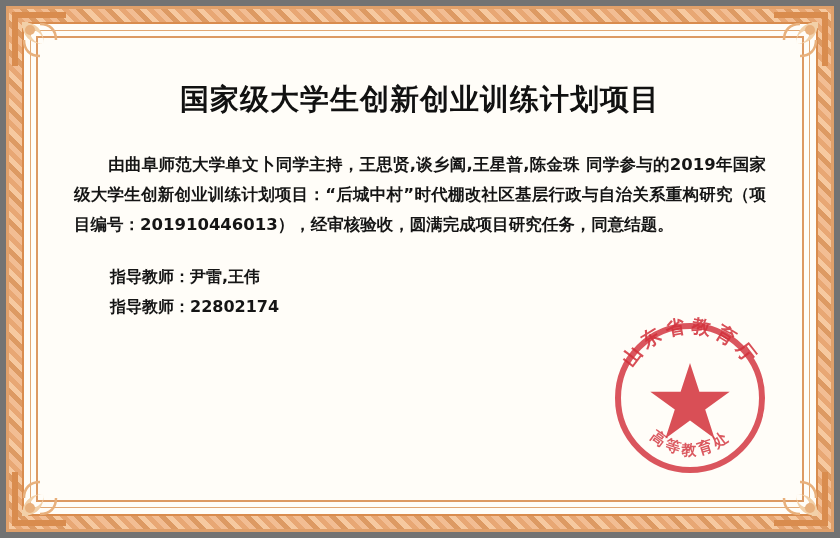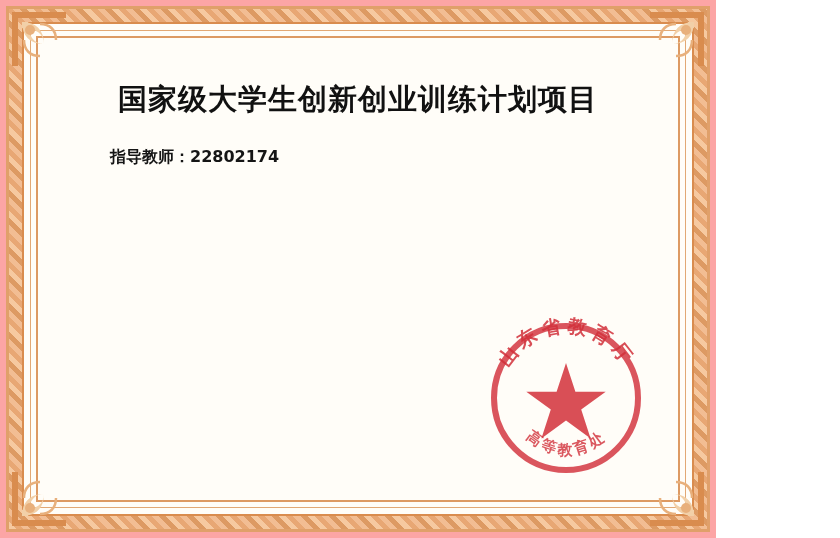--- a/index.html
+++ b/index.html
@@ -9,24 +9,24 @@
   body {
     width: 840px;
     height: 538px;
     overflow: hidden;
     font-family: "DejaVu Sans", "Liberation Sans", sans-serif;
     background: #ffffff;
   }
 
   .certificate {
     position: relative;
-    width: 716px;
+    width: 840px;
     height: 538px;
     box-sizing: border-box;
-    background: #fca5a5;
+    background: #737373;
   }
 
   
   .border-outer {
     position: absolute;
     left: 6px; top: 6px; right: 6px; bottom: 6px;
     border: 3px solid #e0a06a;
     background:
       repeating-linear-gradient(45deg,
         #f6c9a0 0px, #f6c9a0 5px,
@@ -188,22 +188,24 @@
       <path d="M30 14 C40 14 46 20 46 30" stroke="#e8b07c" stroke-width="2.5" fill="none"></path>
       <path d="M14 30 C14 40 20 46 30 46" stroke="#e8b07c" stroke-width="2.5" fill="none"></path>
     </svg>
   </div>
 
   <div class="content">
 
     <div class="title-main">国家级大学生创新创业训练计划项目</div>
 
 
+    <div class="body-text"><span class="indent"></span><span>由曲阜师范大学单文卜同学主持，王思贤,谈乡阖,王星普,陈金珠 同学参与的2019年国家级大学生创新创业训练计划项目：“后城中村”时代棚改社区基层行政与自治关系重构研究（项目编号：201910446013），经审核验收，圆满完成项目研究任务，同意结题。</span></div>
 
     <div class="fields">
+      <div class="field-row"><span>指导教师：</span><span>尹雷,王伟</span></div>
       <div class="field-row"><span>指导教师：</span><span>22802174</span></div>
     </div>
 
   </div>
 
   <div class="seal">
     <svg width="175" height="175" viewBox="0 0 175 175">
       <defs>
         <path id="sealArcTop" d="M 22 87 A 65 65 0 0 1 153 87"></path>
         <path id="sealArcBottom" d="M 31 87 A 56 56 0 0 0 144 87"></path>

